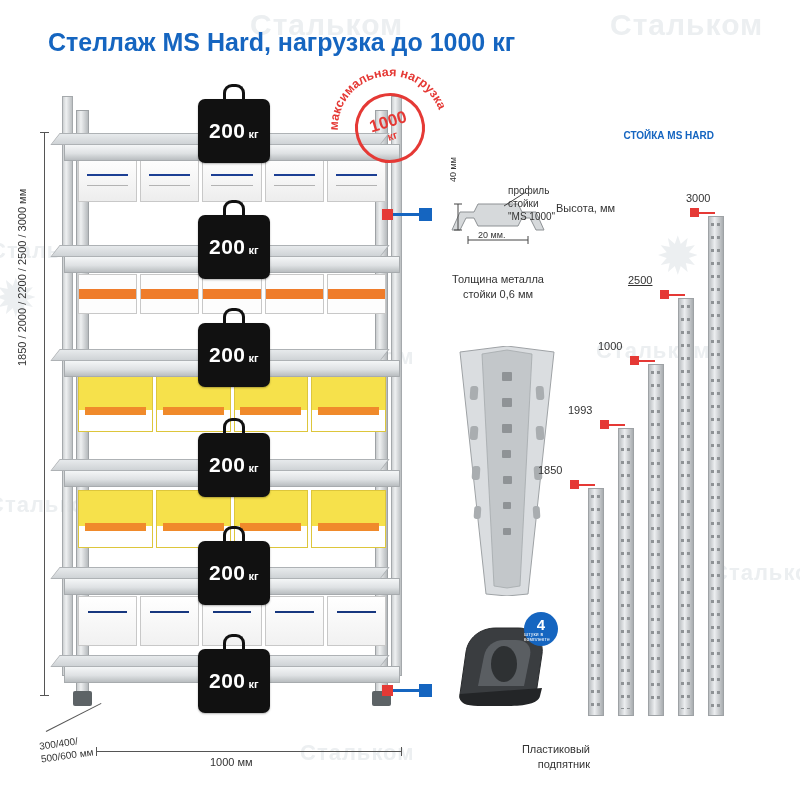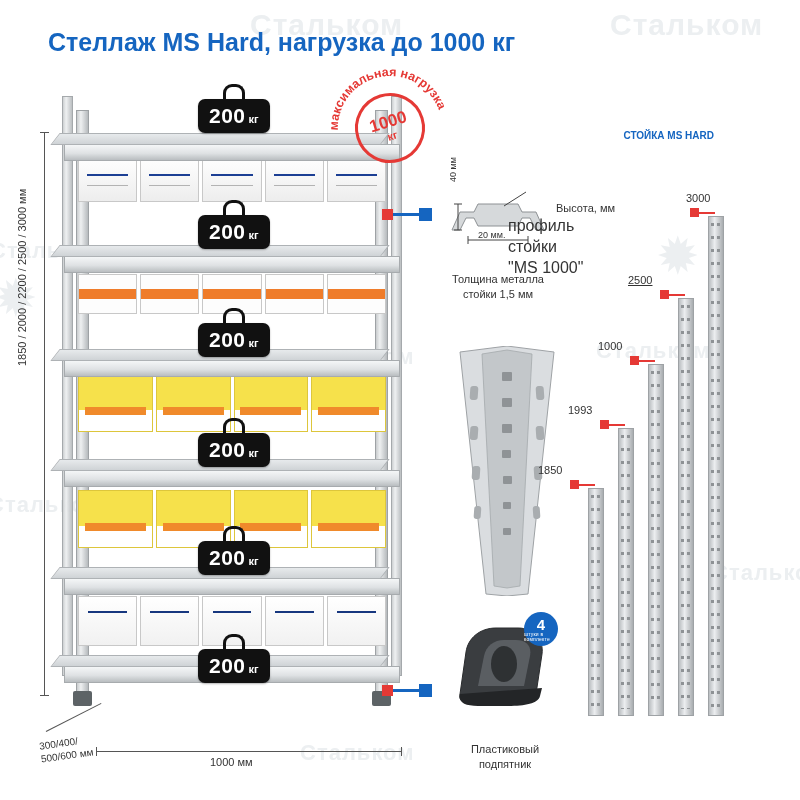--- a/index.html
+++ b/index.html
@@ -94,21 +94,21 @@
     border-top:2px solid #17377f;
   }
 
   
   .badge-wrap { position:absolute; z-index:8; display:flex; flex-direction:column; align-items:center; }
   .badge-hook {
     width:16px; height:13px; border:3px solid #111; border-bottom:none;
     border-radius:9px 9px 0 0; margin-bottom:-1px;
   }
   .badge {
-    background:#111; color:#fff; border-radius:7px; padding:5px 11px;
+    background:#111; color:#fff; border-radius:7px; padding:20px 11px;
     display:flex; align-items:baseline; gap:3px; box-shadow:0 1px 2px rgba(0,0,0,.3);
   }
   .badge .num { font-size:21px; font-weight:bold; letter-spacing:.5px; }
   .badge .unit { font-size:11px; font-weight:bold; }
 
   
   .stamp {
     position:absolute; left:332px; top:70px; width:116px; height:116px; z-index:9;
     transform:rotate(-17deg);
   }
@@ -156,41 +156,41 @@
 
   
   .conn { position:absolute; z-index:9; display:flex; align-items:center; }
   .conn .sq { width:11px; height:11px; background:#e53935; }
   .conn .line { height:3px; background:#1565c0; }
   .conn .sq2 { width:13px; height:13px; background:#1565c0; }
 
   
   .profile { position:absolute; left:444px; top:168px; width:108px; height:112px; z-index:5; }
   .prof-label {
-    position:absolute; left:64px; top:16px; font-size:16px; color:#333; line-height:1.3; white-space:nowrap;margin-top:32px;
+    position:absolute; left:64px; top:16px; font-size:10px; color:#333; line-height:1.3; white-space:nowrap;
   }
   .prof-h {
     position:absolute; left:4px; top:14px; font-size:9px; color:#333;
     transform:rotate(-90deg); transform-origin:left top; white-space:nowrap;
   }
   .prof-w {
     position:absolute; left:34px; top:62px; font-size:9px; color:#333;
   }
   .prof-caption {
     position:absolute; left:432px; top:272px; width:132px; text-align:center;
     font-size:11px; color:#333; line-height:1.35; z-index:5;
   }
 
   
   .post3d { position:absolute; left:452px; top:346px; width:110px; height:250px; z-index:4; }
 
   
   .footpad { position:absolute; left:444px; top:616px; width:120px; height:96px; z-index:4; }
   .footpad-caption {
-    position:absolute; left:420px; top:742px; width:170px; text-align:center;
+    position:absolute; left:420px; top:742px; width:170px; text-align:right;
     font-size:11px; color:#333; line-height:1.35; z-index:5;
   }
   .qty-badge {
     position:absolute; right:6px; top:-4px; width:34px; height:34px; border-radius:50%;
     background:#1565c0; color:#fff; display:flex; flex-direction:column; align-items:center;
     justify-content:center; line-height:1; z-index:6;
   }
   .qty-badge .q { font-size:15px; font-weight:bold; }
   .qty-badge .t { font-size:5px; letter-spacing:.2px; }
 
@@ -388,21 +388,21 @@
     <div class="prof-label">
       <div>профиль</div>
       <div>стойки</div>
       <div>"MS 1000"</div>
     </div>
     <div class="prof-h">40 мм</div>
     <div class="prof-w">20 мм.</div>
   </div>
   <div class="prof-caption">
     <div>Толщина металла</div>
-    <div>стойки 1,5 мм</div>
+    <div>стойки 0,6 мм</div>
   </div>
 
   <div class="post3d">
     <svg width="110" height="250" viewBox="0 0 110 250">
       <polygon points="8,6 55,0 102,6 76,248 55,250 34,248" fill="#dadde0" stroke="#9ea2a5" stroke-width="1"></polygon>
       <polygon points="30,8 55,4 80,8 68,240 55,242 42,240" fill="#c3c7ca" stroke="#a5a9ac" stroke-width="0.8"></polygon>
       <g fill="#8f9396">
         <rect x="50" y="26" width="10" height="9" rx="1"></rect>
         <rect x="50" y="52" width="10" height="9" rx="1"></rect>
         <rect x="50" y="78" width="10" height="9" rx="1"></rect>

